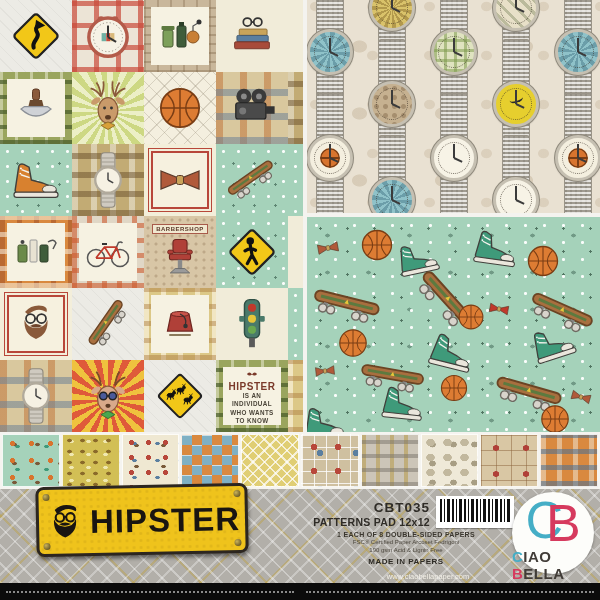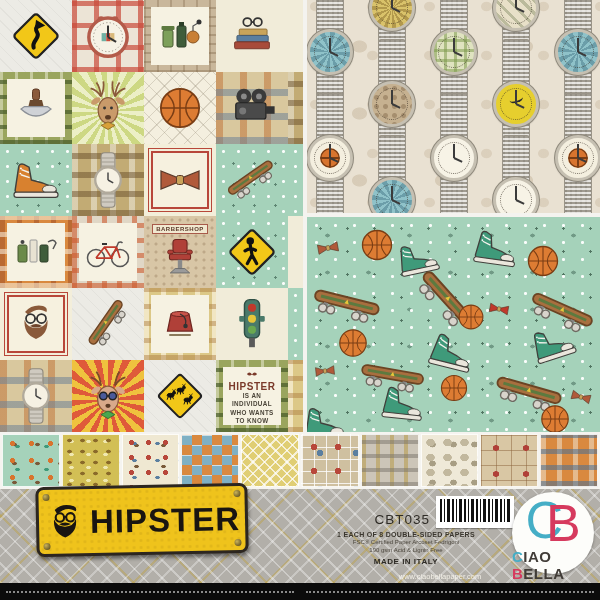--- a/index.html
+++ b/index.html
@@ -82,29 +82,29 @@
 
   .hipster-sign{position:absolute;left:36px;top:485px;width:212px;height:70px;background:#efc31c;background-image:radial-gradient(rgba(120,90,10,.12) 1px,transparent 2px);background-size:7px 7px;border:3px solid #2c2620;border-radius:8px;transform:rotate(-1.2deg);box-shadow:1px 3px 4px rgba(0,0,0,.45);display:flex;align-items:center;justify-content:center;gap:4px;z-index:5;}
   .screw{position:absolute;width:7px;height:7px;border-radius:50%;background:radial-gradient(circle at 35% 35%,#c9b25a,#4a3d14);}
   .screw.tl{left:4px;top:4px}.screw.tr{right:4px;top:4px}.screw.bl{left:4px;bottom:4px}.screw.br{right:4px;bottom:4px}
   .sign-beard{width:42px;height:42px;flex:0 0 auto;}
   .sign-title{font-size:33px;font-weight:800;letter-spacing:1px;color:#191511;line-height:1;}
 
   .info{position:absolute;left:298px;top:496px;width:216px;z-index:4;color:#3c3830;}
   .info-top{display:flex;align-items:flex-end;gap:6px;}
   .sku-pad{flex:1;text-align:right;}
-  .sku{font-size:13.5px;font-weight:400;color:#2f2c27;letter-spacing:1px;line-height:1.1;}
+  .sku{font-size:13.5px;font-weight:700;color:#2f2c27;letter-spacing:1px;line-height:1.1;}
   .padline{font-size:10.5px;font-weight:800;color:#2f2c27;letter-spacing:.3px;line-height:1.15;white-space:nowrap;}
   .barcode{width:78px;height:32px;background:#fff;flex:0 0 auto;padding:3px 4px 6px 4px;box-shadow:0 1px 1px rgba(0,0,0,.3);}
   .bars{width:100%;height:100%;background:repeating-linear-gradient(90deg,#111 0 2px,transparent 2px 4px,#111 4px 5px,transparent 5px 7px,#111 7px 10px,transparent 10px 12px);}
   .info-lines{text-align:center;margin-top:3px;}
   .l-papers{font-size:7px;font-weight:800;color:#3a362e;letter-spacing:.3px;}
   .l-fsc,.l-gsm{font-size:6px;color:#4c473e;line-height:1.35;}
   .l-made{font-size:8px;font-weight:800;color:#2d2a24;margin-top:3px;letter-spacing:.5px;}
-  .website{position:absolute;left:380px;top:572px;width:120px;text-align:center;font-size:7.5px;color:#f4f1e8;z-index:4;}
+  .website{position:absolute;left:368px;top:572px;width:120px;text-align:center;font-size:7.5px;color:#f4f1e8;z-index:4;}
 
   .cb-logo{position:absolute;left:512px;top:492px;width:82px;height:82px;border-radius:50%;background:#fdfdfa;box-shadow:0 1px 3px rgba(0,0,0,.35);z-index:5;display:flex;flex-direction:column;align-items:center;justify-content:flex-start;}
   .monogram{display:flex;align-items:flex-start;height:56px;margin-top:2px;}
   .mono-c{font-size:52px;line-height:1;color:#45aec6;font-weight:400;}
   .mono-b{font-size:52px;line-height:1;color:#d63a5e;font-weight:400;margin-left:-17px;margin-top:3px;}
   .brandname{font-size:15px;font-weight:700;letter-spacing:.5px;margin-top:-1px;}
   .bn-c{color:#45aec6;}.bn-rest{color:#413c37;}.bn-b{color:#d63a5e;}
 
   .footer-bar{position:absolute;left:0;top:583px;width:600px;height:17px;background:#0b0b0b;display:flex;align-items:center;z-index:6;}
   .leader{flex:1;height:0;border-top:2px dotted #8a8a8a;margin:0 6px;}
@@ -703,30 +703,31 @@
     <svg class="sign-beard" viewBox="0 0 100 100">
         <use href="#sym-beard-sign"></use>
       </svg>
     <span class="sign-title">HIPSTER</span>
   </div>
 
   <div class="info">
     <div class="info-top">
       <div class="sku-pad">
         <div class="sku">CBT035</div>
+        <div class="padline">PATTERNS PAD 12x12</div>
       </div>
       <div class="barcode">
           <div class="bars"></div>
         </div>
     </div>
     <div class="info-lines">
       <div class="l-papers">1 EACH OF 8 DOUBLE-SIDED PAPERS</div>
       <div class="l-fsc">FSC® Certified Paper Arcoset Fedrigoni</div>
       <div class="l-gsm">190 gsm Acid &amp; Lignin Free</div>
-      <div class="l-made">MADE IN ITALY</div>
+      <div class="l-made">MADE IN PAPERS</div>
     </div>
   </div>
   <div class="website">www.ciaobellapaper.com</div>
 
   <div class="cb-logo">
     <div class="monogram">
       <span class="mono-c">C</span>
       <span class="mono-b">B</span>
     </div>
     <div class="brandname">

